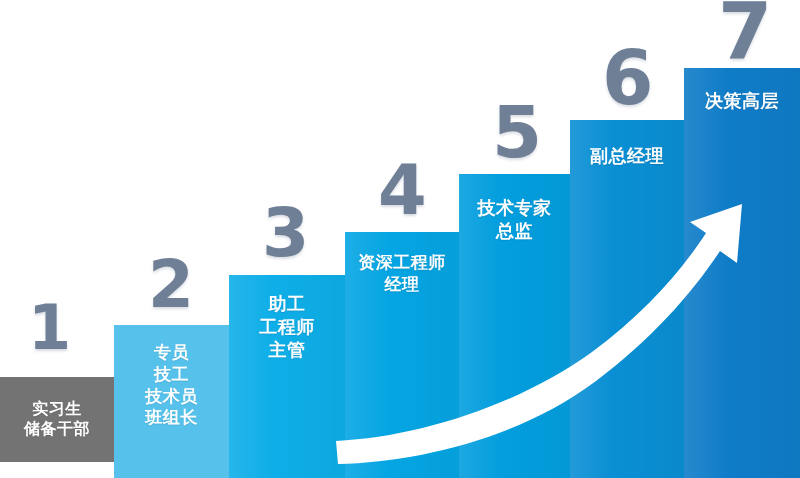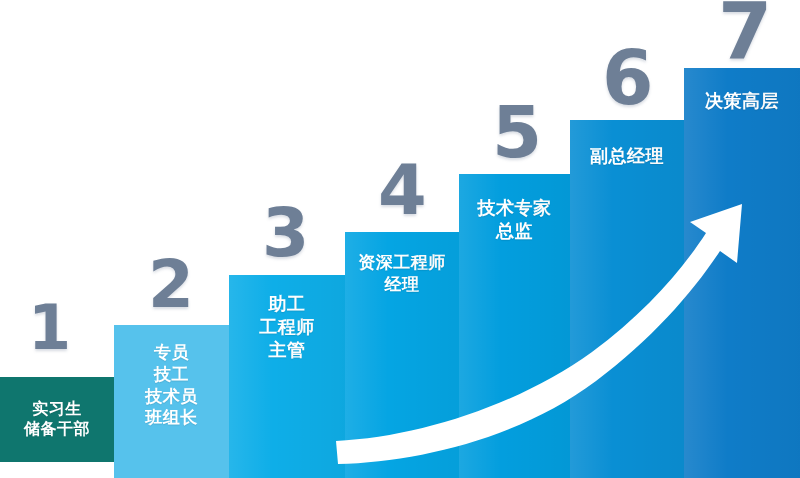--- a/index.html
+++ b/index.html
@@ -63,21 +63,21 @@
     background: linear-gradient(90deg, rgba(255,255,255,0.10) 0%, rgba(255,255,255,0.00) 38%, rgba(0,0,0,0.04) 100%);
     pointer-events: none;
   }
 </style>
 </head>
 <body>
 
 <div id="stage">
 
   <div id="steps-layer">
-      <div class="step" style="left: 0px; top: 377px; width: 114px; height: 85px; background: #0f766e;">
+      <div class="step" style="left: 0px; top: 377px; width: 114px; height: 85px; background: #737373;">
         <div class="step-label" style="top: 22px; font-size: 16px;">实习生
 储备干部</div>
       </div>
       <div class="step" style="left: 114px; top: 325px; width: 115px; height: 180px; background: rgb(86, 194, 236);">
         <div class="step-label" style="top: 17px; font-size: 17px;">专员
 技工
 技术员
 班组长</div>
       </div>
       <div class="step sheen" style="left: 229px; top: 275px; width: 116px; height: 203px; background: rgb(14, 174, 232);">

